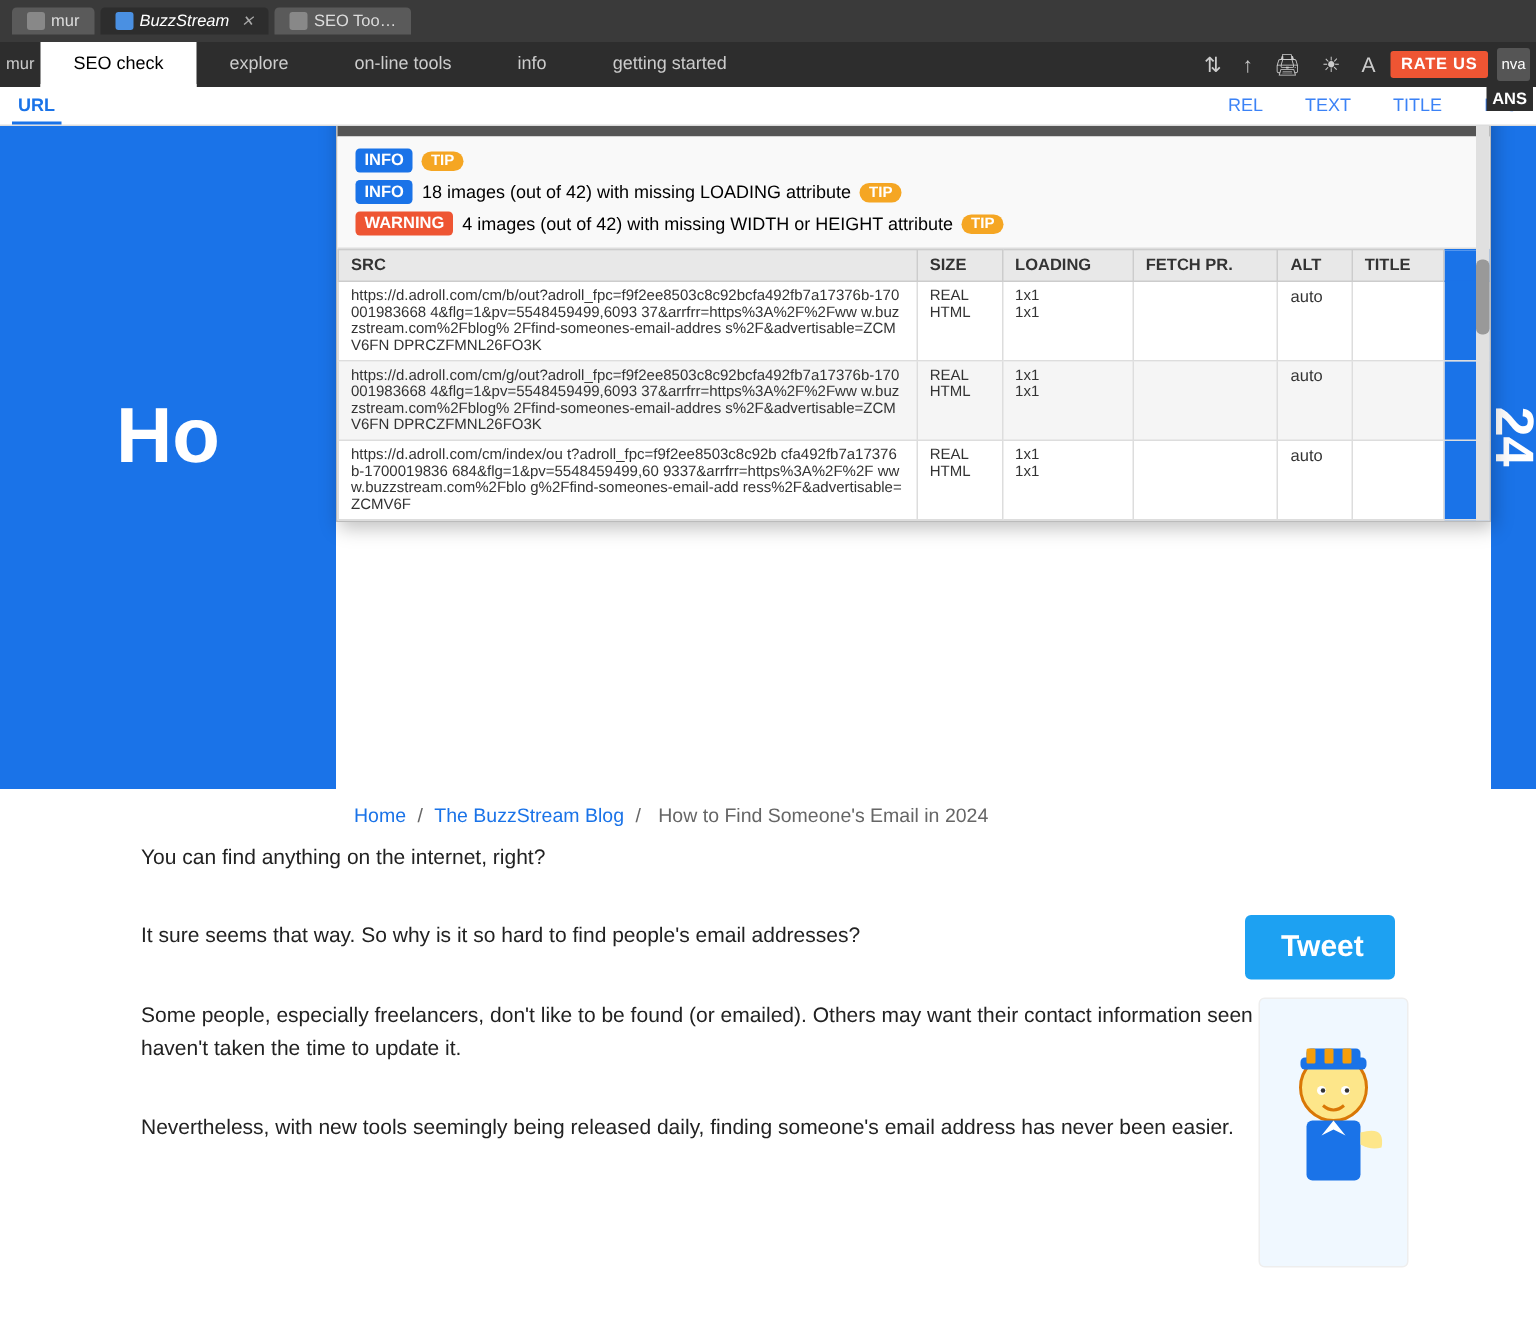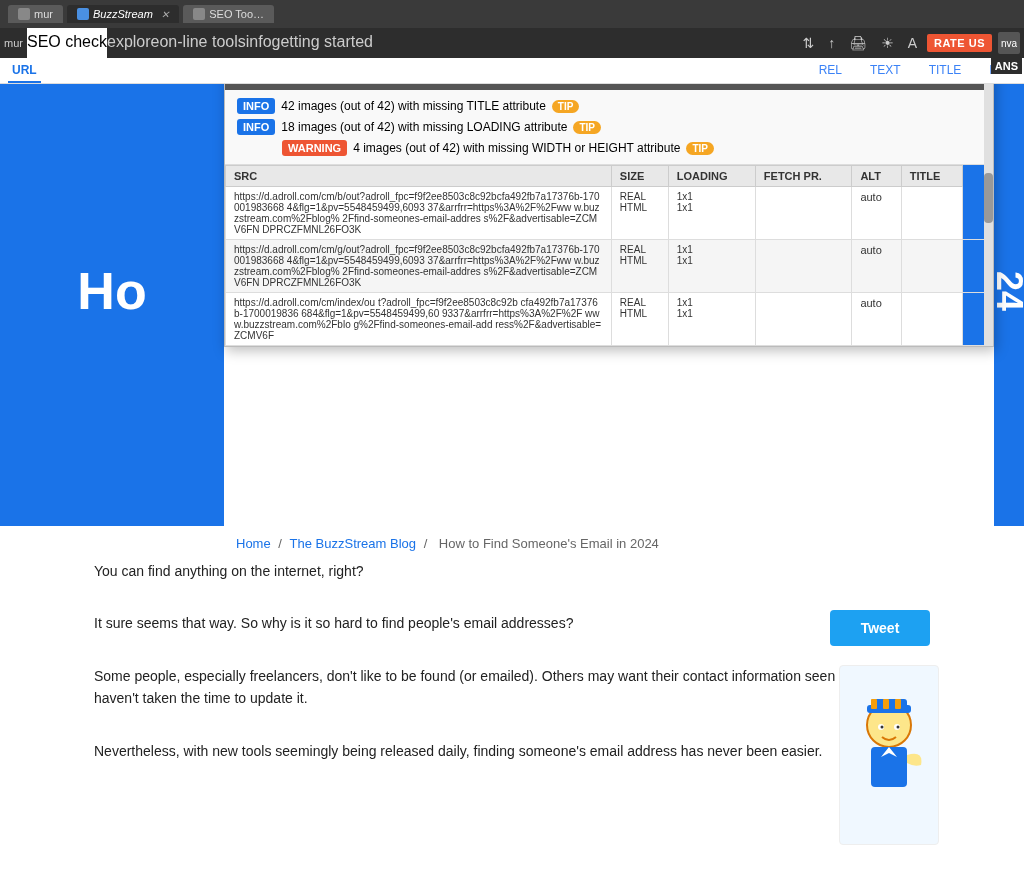--- a/index.html
+++ b/index.html
@@ -23,24 +23,24 @@
       color: #ccc;
     }
     .top-nav .nav-left span { color: #ccc; font-size: 11px; }
     .top-nav .nav-tabs {
       display: flex;
       align-items: stretch;
       height: 100%;
       margin-left: 4px;
     }
     .top-nav .nav-tab {
-      padding: 0 0;
-      display: flex;
-      align-items: center;
-      font-size: 16px;
+      padding: 0 22px;
+      display: flex;
+      align-items: center;
+      font-size: 12px;
       color: #ccc;
       cursor: pointer;
       border-bottom: 2px solid transparent;
     }
     .top-nav .nav-tab.active {
       background: #fff;
       color: #000;
       border-bottom: 2px solid #fff;
     }
     .top-nav .nav-right {
@@ -157,21 +157,21 @@
     }
     .badge {
       display: inline-block;
       padding: 2px 6px;
       border-radius: 3px;
       font-size: 11px;
       font-weight: bold;
       color: #fff;
     }
     .badge-info { background: #1a73e8; }
-    .badge-warning { background: #e53; margin-left: 45px; }
+    .badge-warning { background: #e53; }
     .badge-tip { background: #f5a623; color: #fff; font-size: 10px; border-radius: 10px; padding: 1px 6px; }
 
     
     .seo-table-wrapper {
       overflow: hidden;
       max-height: 380px;
       overflow-y: auto;
     }
     .seo-table {
       width: 100%;
@@ -270,21 +270,21 @@
       line-height: 1.6;
     }
 
     
     .tweet-btn {
       position: absolute;
       top: 610px;
       right: 94px;
       background: #1da1f2;
       color: #fff;
-      font-size: 14px;
+      font-size: 20px;
       font-weight: bold;
       padding: 10px 24px;
       border: none;
       border-radius: 4px;
       cursor: pointer;
       width: 100px;
     }
 
     
     .char-illustration {
@@ -413,21 +413,20 @@
 
   <div class="seo-panel">
     <div class="seo-panel-header">
       <span>IMAGES</span>
       <button class="seo-close-btn">∧</button>
     </div>
 
     <div class="seo-alerts">
       <div class="alert-row">
         <span class="badge badge-info">INFO</span>
-        <span>42 images (out of 42) with missing TITLE attribute</span>
         <span class="badge badge-tip">TIP</span>
       </div>
       <div class="alert-row">
         <span class="badge badge-info">INFO</span>
         <span>18 images (out of 42) with missing LOADING attribute</span>
         <span class="badge badge-tip">TIP</span>
       </div>
       <div class="alert-row">
         <span class="badge badge-warning">WARNING</span>
         <span>4 images (out of 42) with missing WIDTH or HEIGHT attribute</span>

